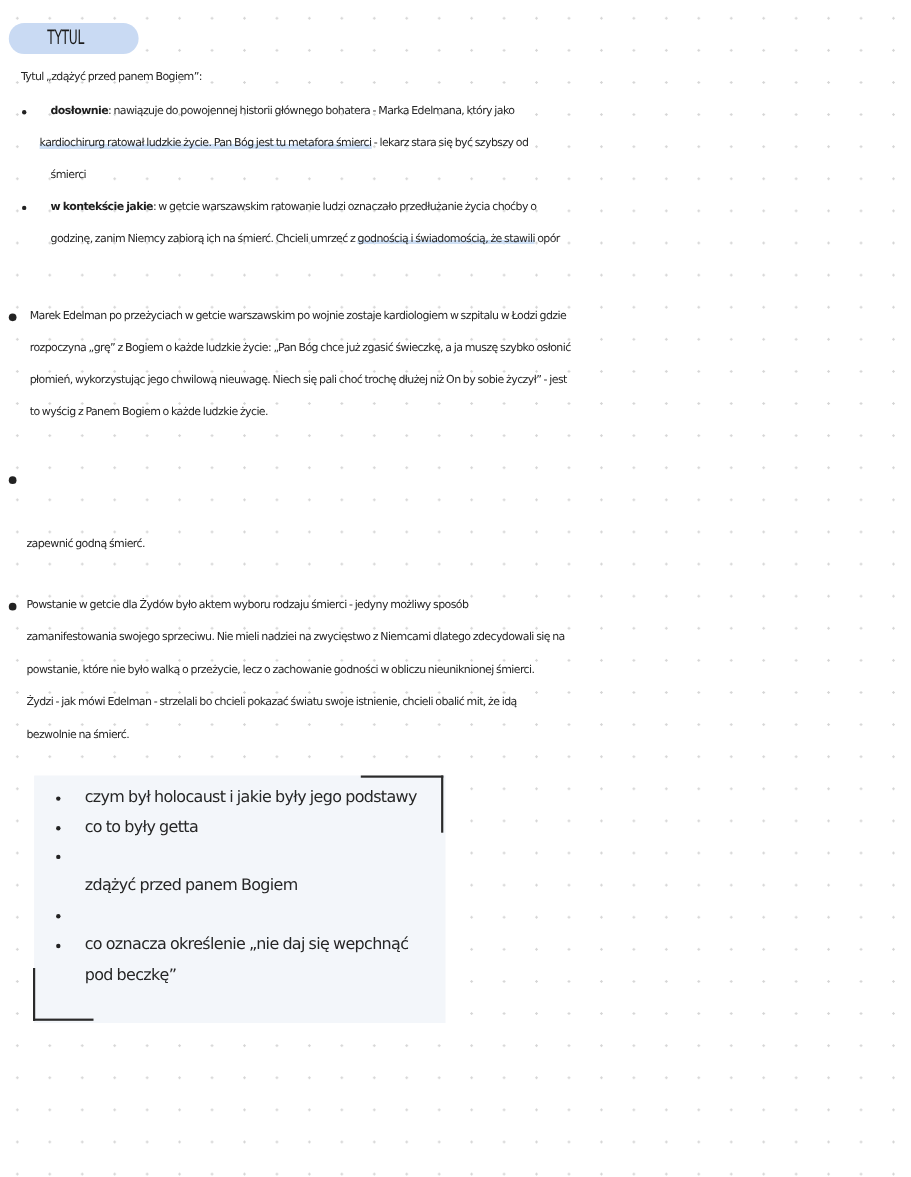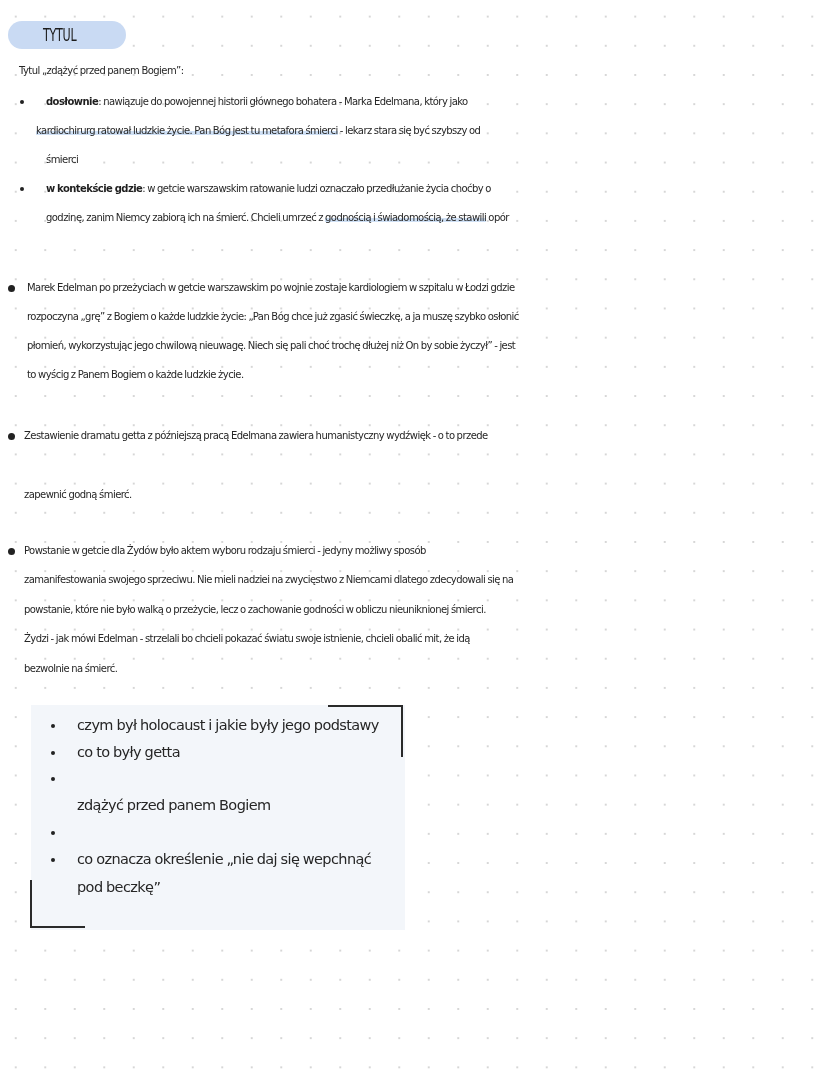--- a/index.html
+++ b/index.html
@@ -142,31 +142,30 @@
   <div class="title-pill-text">TYTUL</div>
 
   <div class="line text subtitle">Tytul „zdążyć przed panem Bogiem”:</div>
 
   <div class="bullet-small" style="left:20px; top:100px;"></div>
   <div class="line text" style="left:46px; top:91px;"><b>dosłownie</b><span>: nawiązuje do powojennej historii głównego bohatera - Marka Edelmana, który jako</span></div>
   <div class="line text" style="left:36px; top:120px;"><span class="hl">kardiochirurg ratował ludzkie życie. Pan Bóg jest tu metafora śmierci</span><span> - lekarz stara się być szybszy od</span></div>
   <div class="line text" style="left:46px; top:149px;">śmierci</div>
 
   <div class="bullet-small" style="left:20px; top:187px;"></div>
-  <div class="line text" style="left:46px; top:178px;"><b>w kontekście gdzie</b><span>: w getcie warszawskim ratowanie ludzi oznaczało przedłużanie życia choćby o</span></div>
+  <div class="line text" style="left:46px; top:178px;"><b>w kontekście jakie</b><span>: w getcie warszawskim ratowanie ludzi oznaczało przedłużanie życia choćby o</span></div>
   <div class="line text" style="left:46px; top:207px;"><span>godzinę, zanim Niemcy zabiorą ich na śmierć. Chcieli umrzeć z </span><span class="hl">godnością i świadomością, że stawili</span><span> opór</span></div>
 
   <div class="bullet-big" style="left:8px; top:285px;"></div>
   <div class="line text" style="left:27px; top:277px;">Marek Edelman po przeżyciach w getcie warszawskim po wojnie zostaje kardiologiem w szpitalu w Łodzi gdzie</div>
   <div class="line text" style="left:27px; top:306px;">rozpoczyna „grę” z Bogiem o każde ludzkie życie: „Pan Bóg chce już zgasić świeczkę, a ja muszę szybko osłonić</div>
   <div class="line text" style="left:27px; top:335px;">płomień, wykorzystując jego chwilową nieuwagę. Niech się pali choć trochę dłużej niż On by sobie życzył” - jest</div>
   <div class="line text" style="left:27px; top:364px;">to wyścig z Panem Bogiem o każde ludzkie życie.</div>
 
   <div class="bullet-big" style="left:8px; top:433px;"></div>
-  <div class="line text" style="left:24px; top:425px;">Zestawienie dramatu getta z późniejszą pracą Edelmana zawiera humanistyczny wydźwięk - o to przede</div>
   <div class="line text" style="left:24px; top:484px;">zapewnić godną śmierć.</div>
 
   <div class="bullet-big" style="left:8px; top:548px;"></div>
   <div class="line text" style="left:24px; top:540px;">Powstanie w getcie dla Żydów było aktem wyboru rodzaju śmierci - jedyny możliwy sposób</div>
   <div class="line text" style="left:24px; top:569px;">zamanifestowania swojego sprzeciwu. Nie mieli nadziei na zwycięstwo z Niemcami dlatego zdecydowali się na</div>
   <div class="line text" style="left:24px; top:599px;">powstanie, które nie było walką o przeżycie, lecz o zachowanie godności w obliczu nieuniknionej śmierci.</div>
   <div class="line text" style="left:24px; top:628px;">Żydzi - jak mówi Edelman - strzelali bo chcieli pokazać światu swoje istnienie, chcieli obalić mit, że idą</div>
   <div class="line text" style="left:24px; top:658px;">bezwolnie na śmierć.</div>
 
   <div class="qbox"></div>

